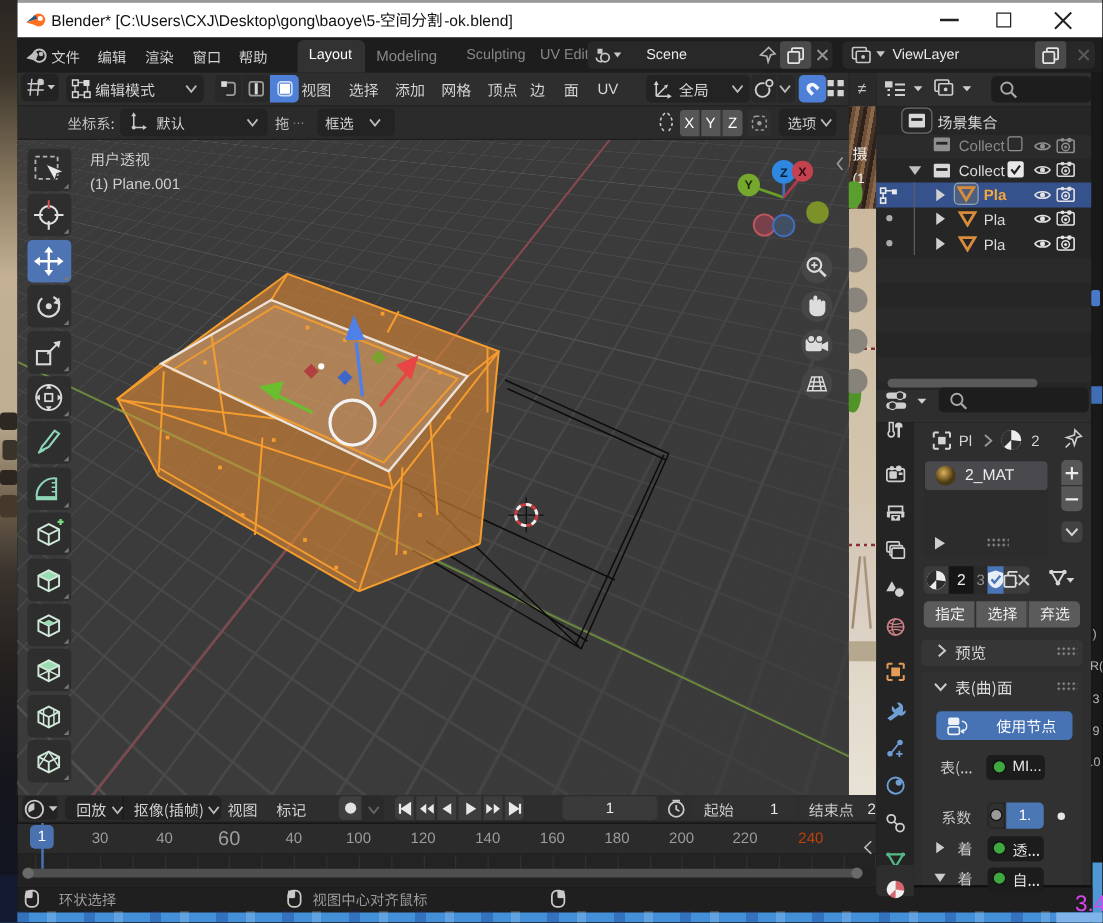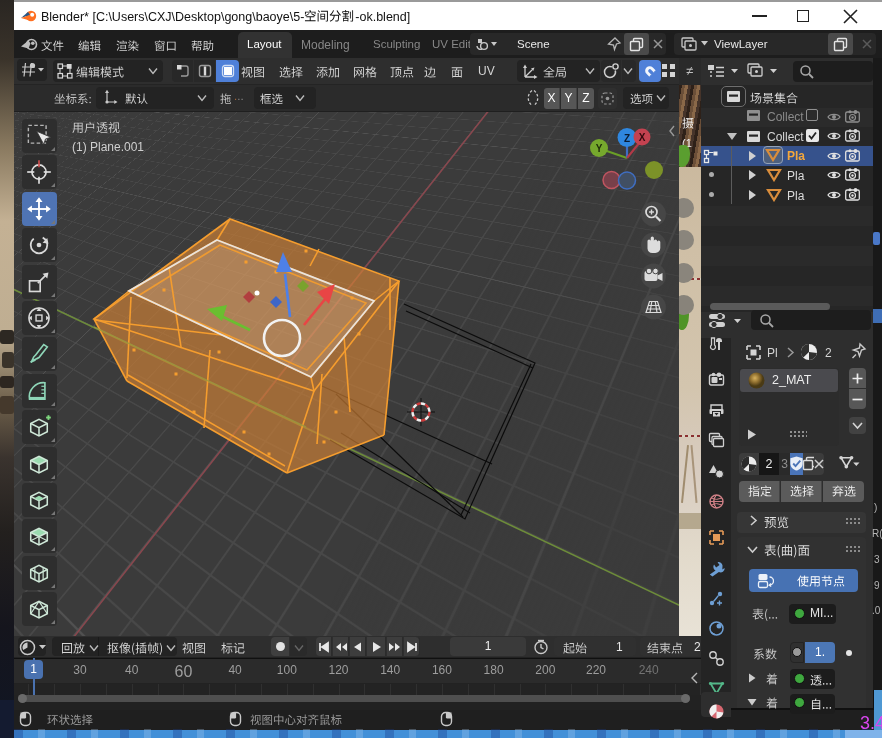--- a/index.html
+++ b/index.html
@@ -1134,21 +1134,21 @@
     <div class="abs" style="left:111.7px;top:663px;width:40px;text-align:center;font-size:12px;color:#9d9d9d">40</div>
     <div class="abs" style="left:163.4px;top:663px;width:40px;text-align:center;font-size:16px;color:#9d9d9d">60</div>
     <div class="abs" style="left:215.1px;top:663px;width:40px;text-align:center;font-size:12px;color:#9d9d9d">40</div>
     <div class="abs" style="left:266.8px;top:663px;width:40px;text-align:center;font-size:12px;color:#9d9d9d">100</div>
     <div class="abs" style="left:318.5px;top:663px;width:40px;text-align:center;font-size:12px;color:#9d9d9d">120</div>
     <div class="abs" style="left:370.2px;top:663px;width:40px;text-align:center;font-size:12px;color:#9d9d9d">140</div>
     <div class="abs" style="left:421.9px;top:663px;width:40px;text-align:center;font-size:12px;color:#9d9d9d">160</div>
     <div class="abs" style="left:473.6px;top:663px;width:40px;text-align:center;font-size:12px;color:#9d9d9d">180</div>
     <div class="abs" style="left:525.3px;top:663px;width:40px;text-align:center;font-size:12px;color:#9d9d9d">200</div>
     <div class="abs" style="left:576px;top:663px;width:40px;text-align:center;font-size:12px;color:#9d9d9d">220</div>
-    <div class="abs" style="left:628.7px;top:663px;width:40px;text-align:center;font-size:12px;color:#737373">240</div>
+    <div class="abs" style="left:628.7px;top:663px;width:40px;text-align:center;font-size:12px;color:#c2410c">240</div>
 <div class="abs" style="left:24px;top:660px;width:19px;height:19px;background:#4a72b0;border-radius:4px;color:#fff;font-size:12px;text-align:center;line-height:19px;z-index:3">1</div>
 <div class="abs" style="left:14px;top:684px;width:687px;height:11px;background:#232323;overflow:hidden">
       <div class="abs" style="left:14.3px;top:0;width:1px;height:11px;background:#303030"></div>
       <div class="abs" style="left:40.1px;top:0;width:1px;height:11px;background:#303030"></div>
       <div class="abs" style="left:66.0px;top:0;width:1px;height:11px;background:#303030"></div>
       <div class="abs" style="left:91.8px;top:0;width:1px;height:11px;background:#303030"></div>
       <div class="abs" style="left:117.7px;top:0;width:1px;height:11px;background:#303030"></div>
       <div class="abs" style="left:143.5px;top:0;width:1px;height:11px;background:#303030"></div>
       <div class="abs" style="left:169.4px;top:0;width:1px;height:11px;background:#303030"></div>
       <div class="abs" style="left:195.2px;top:0;width:1px;height:11px;background:#303030"></div>

